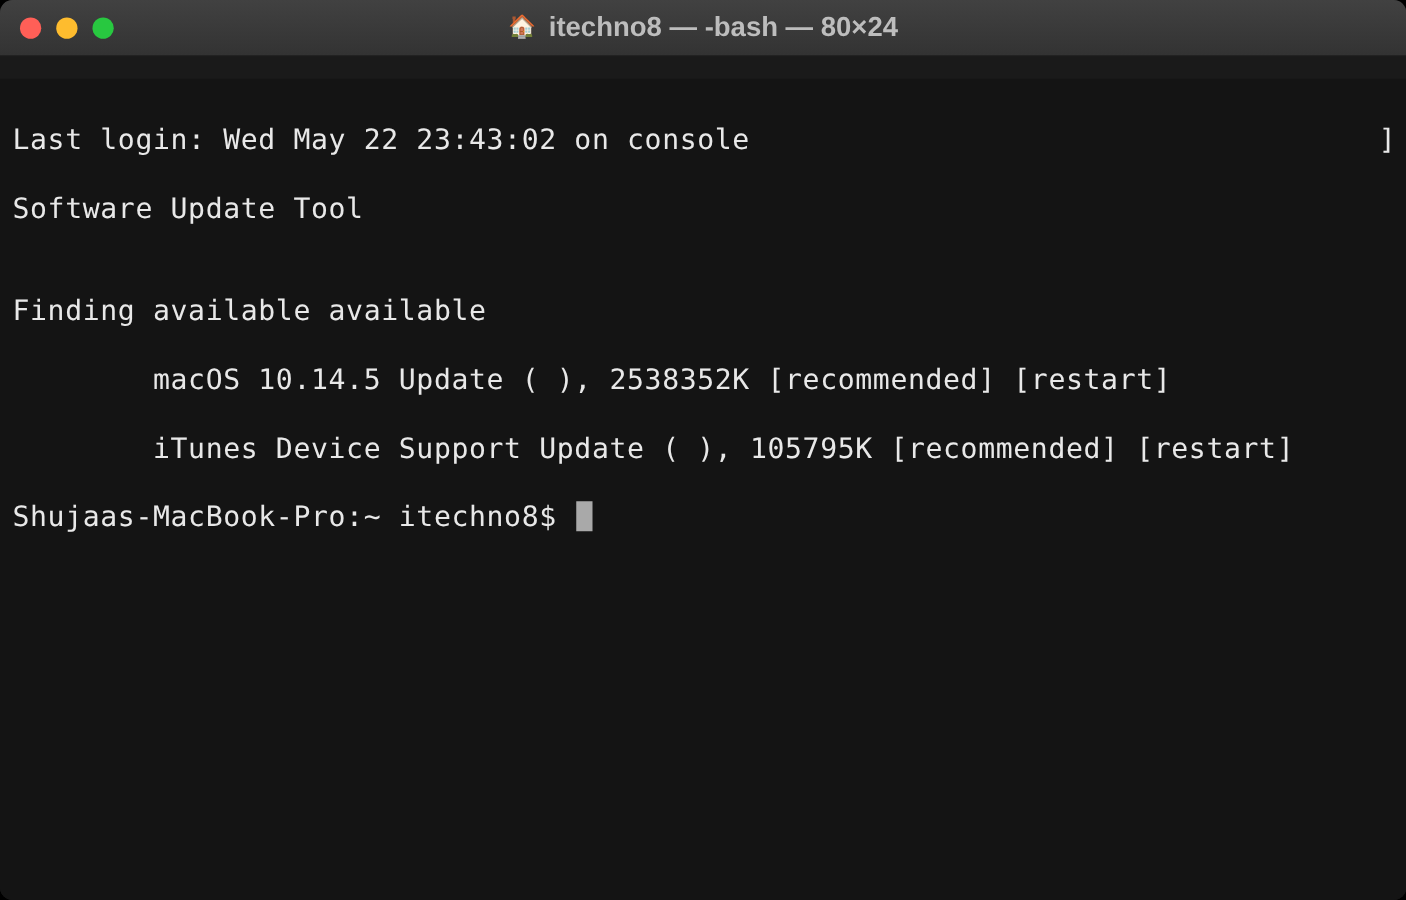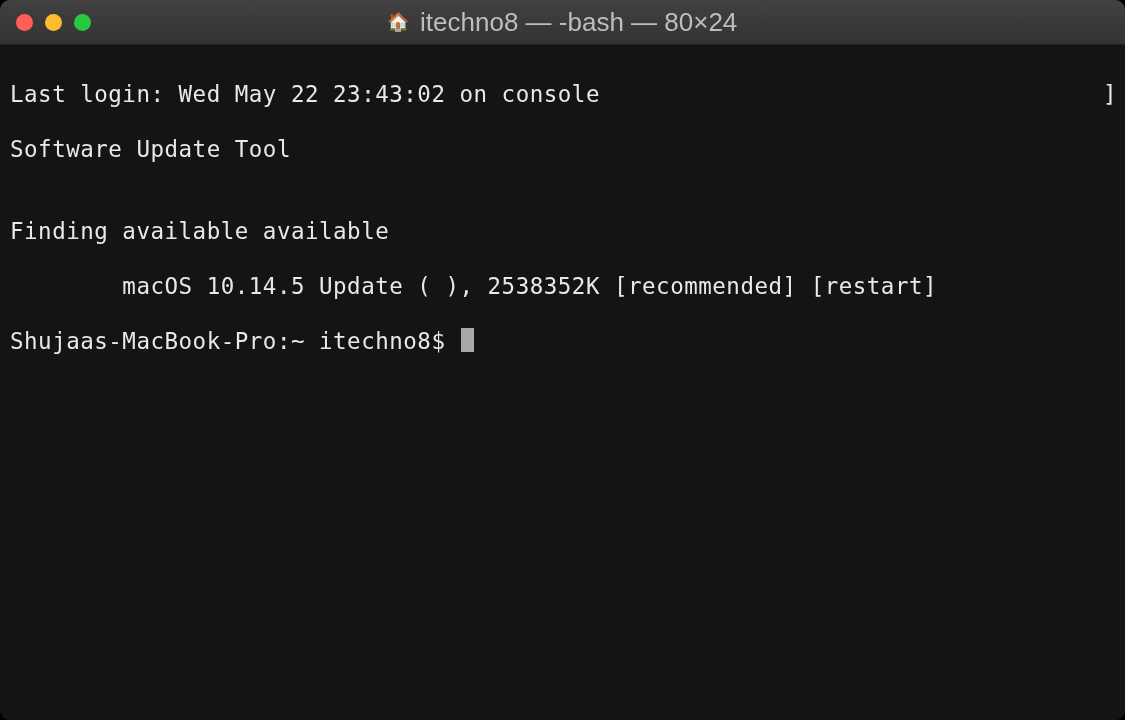--- a/index.html
+++ b/index.html
@@ -56,35 +56,36 @@
       pointer-events: none;
       gap: 10px;
     }
     .home-icon {
       font-size: 18px;
       line-height: 1;
     }
     .title-text {
       color: #bdbdbd;
       font-family: -apple-system, BlinkMacSystemFont, "Helvetica Neue", sans-serif;
-      font-size: 26px;
-      font-weight: 400;
+      font-size: 22px;
+      font-weight: 700;
     }
     .terminal-body {
       flex: 1;
       background: #141414;
       padding: 8px 10px;
       color: #e8e8e8;
       font-size: 22.5px;
       line-height: 27.5px;
       letter-spacing: 0.5px;
       font-family: "SF Mono", "Menlo", "Monaco", "Consolas", monospace;
       white-space: pre;
       overflow: hidden;
       position: relative;
+      margin-top: 18px;
     }
     .line {
       white-space: pre;
     }
     .cursor {
       display: inline-block;
       width: 13px;
       height: 24px;
       background: #a9a9a9;
       vertical-align: text-bottom;
@@ -113,16 +114,17 @@
       <span class="title-text">itechno8 — -bash — 80×24</span>
     </div>
   </div>
 
   <div class="terminal-body">
 <div class="line">Last login: Wed May 22 23:43:02 on console</div>
 <div class="line">Software Update Tool</div>
 <div class="line"></div>
 <div class="line">Finding available available</div>
 <div class="line">        macOS 10.14.5 Update ( ), 2538352K [recommended] [restart]</div>
+<div class="line">        iTunes Device Support Update ( ), 105795K [recommended] [restart]</div>
 <div class="line"><span>Shujaas-MacBook-Pro:~ itechno8$ </span><span class="cursor"></span></div>
 <span class="right-bracket">]</span>
   </div>
 </div>
 
 </body></html>

